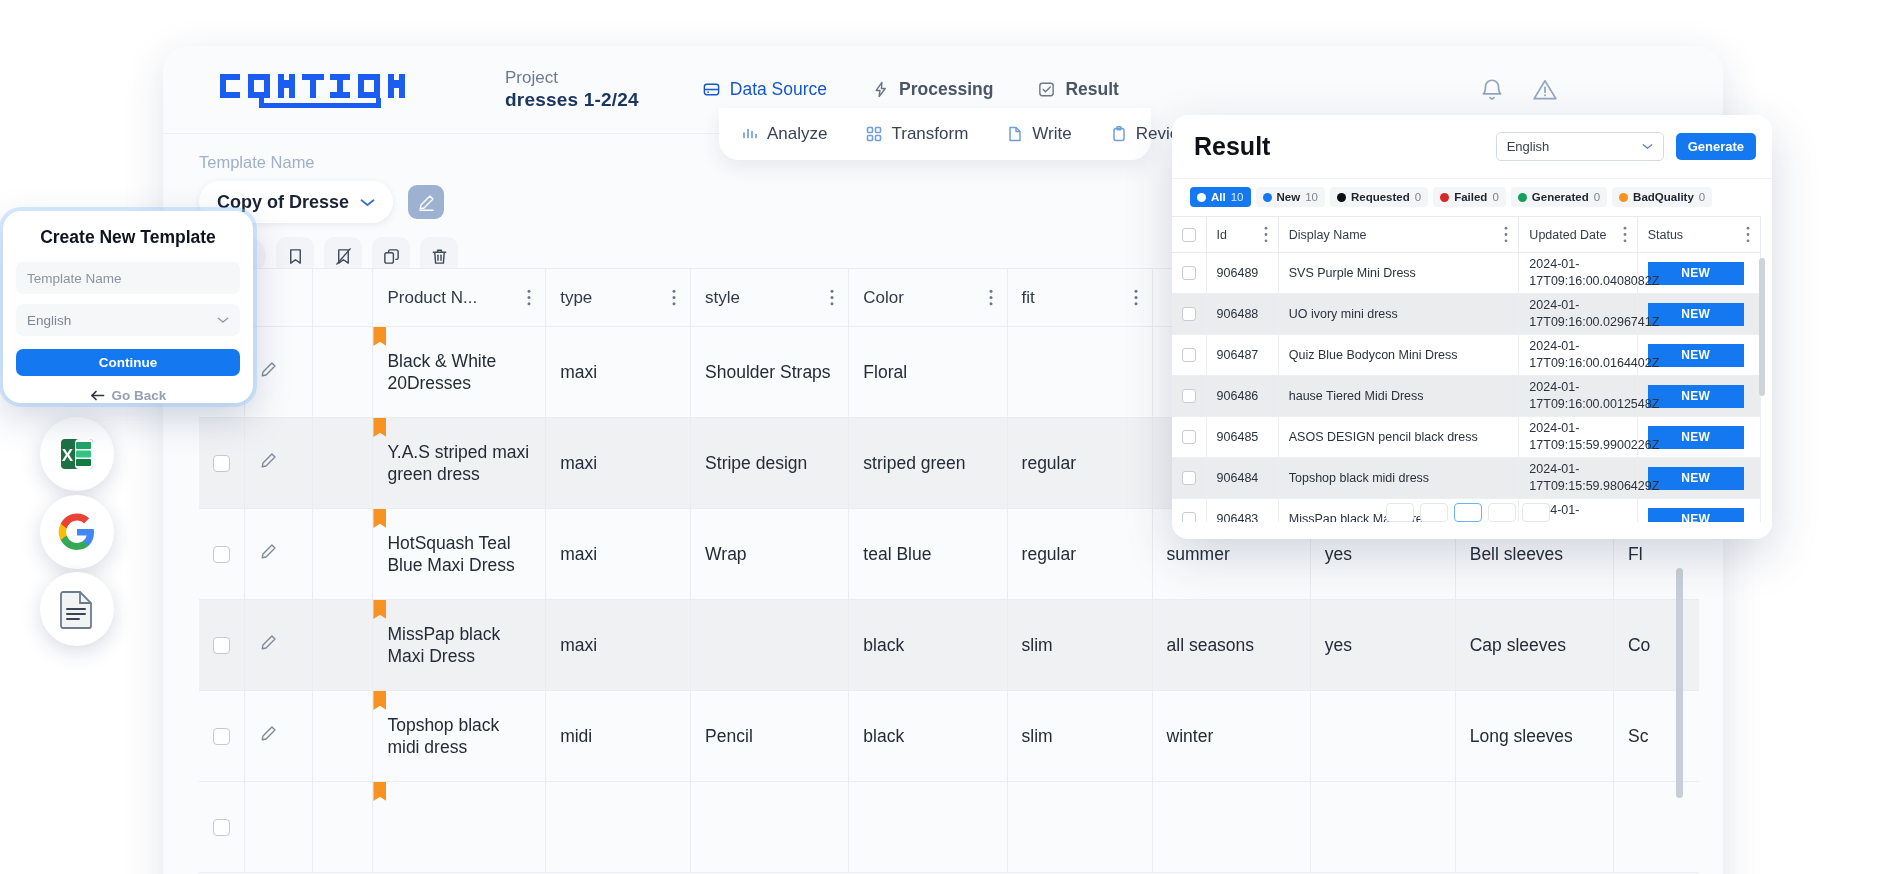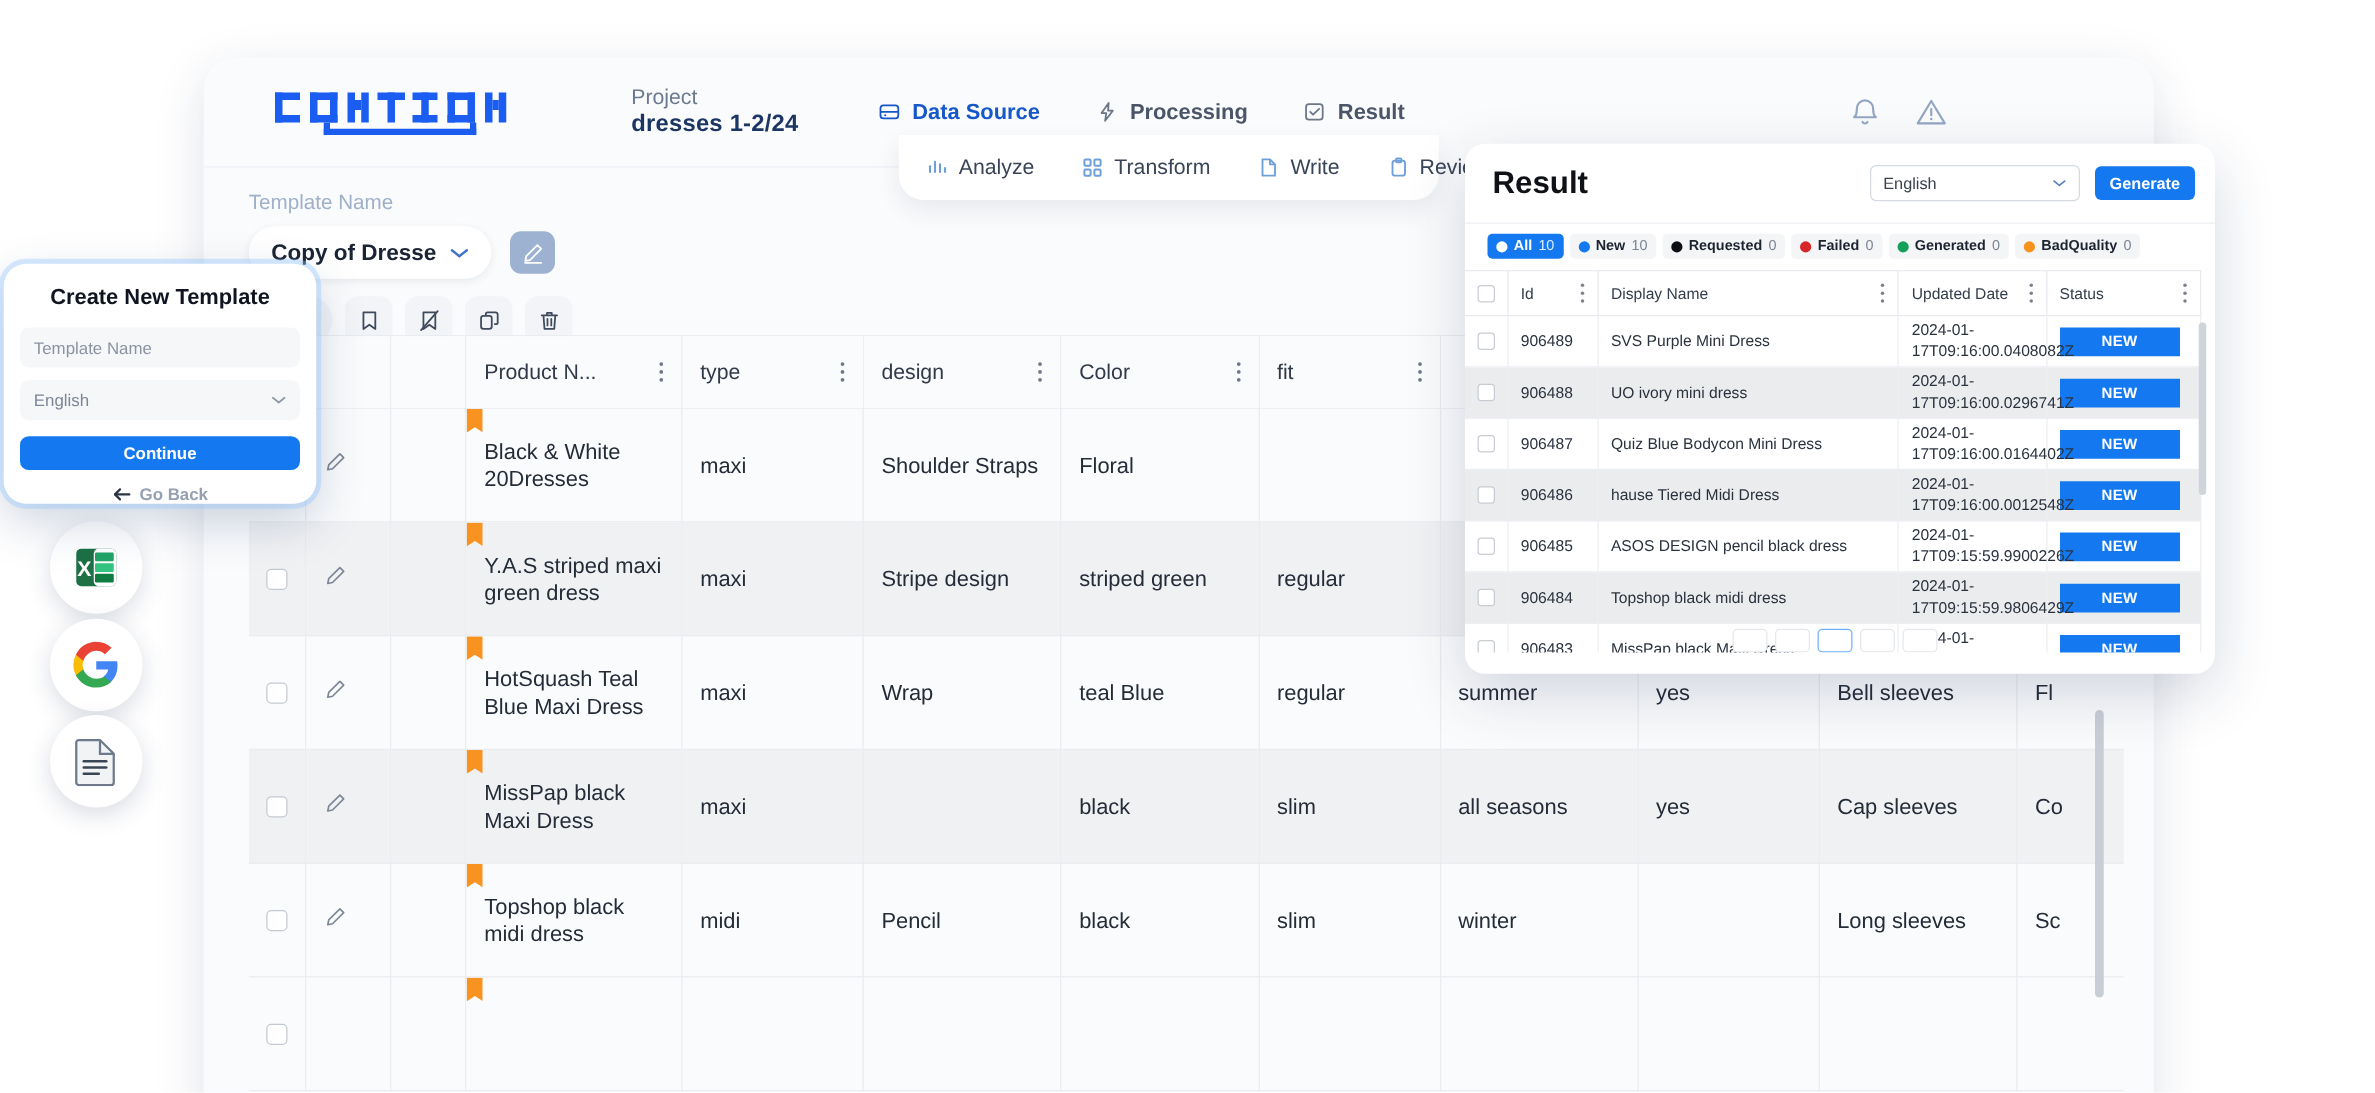--- a/index.html
+++ b/index.html
@@ -36,21 +36,21 @@
   .project-block { margin-left: 55px; line-height: 1.25; }
   .project-label { font-size: 17px; color: #6c7a91; font-weight: 400; }
   .project-name { font-size: 19px; color: #1c3663; font-weight: 700; letter-spacing: .2px; }
 
   .topnav { display: flex; align-items: center; margin-left: 63px; gap: 44px; }
   .topnav-item {
     display: flex; align-items: center; gap: 9px;
     font-size: 17.5px; color: #4a5568; font-weight: 700;
     cursor: pointer; white-space: nowrap;
   }
-  .topnav-item.active { color: #1657c9; font-weight: 700; }
+  .topnav-item.active { color: #1657c9; font-weight: 400; }
   .topnav-item .ic { width: 19px; height: 19px; display: block; }
 
   .header-right {
     margin-left: auto; display: flex; align-items: center;
     gap: 27px; margin-right: 165px;
   }
   .hdr-icon { width: 26px; height: 26px; cursor: pointer; }
   .user-block { display: flex; align-items: center; gap: 13px; cursor: pointer; margin-left: 16px;}
   .avatar {
     width: 42px; height: 42px; border-radius: 50%;
@@ -447,21 +447,21 @@
                   <span>type</span>
                   <svg class="kebab" viewBox="0 0 4 17" fill="#6d7787">
                     <circle cx="2" cy="2.2" r="1.5"></circle>
                     <circle cx="2" cy="8.5" r="1.5"></circle>
                     <circle cx="2" cy="14.8" r="1.5"></circle>
                   </svg>
                 </div>
               </th>
             <th>
                 <div class="hdr-in">
-                  <span>design</span>
+                  <span>style</span>
                   <svg class="kebab" viewBox="0 0 4 17" fill="#6d7787">
                     <circle cx="2" cy="2.2" r="1.5"></circle>
                     <circle cx="2" cy="8.5" r="1.5"></circle>
                     <circle cx="2" cy="14.8" r="1.5"></circle>
                   </svg>
                 </div>
               </th>
             <th>
                 <div class="hdr-in">
                   <span>Color</span>

